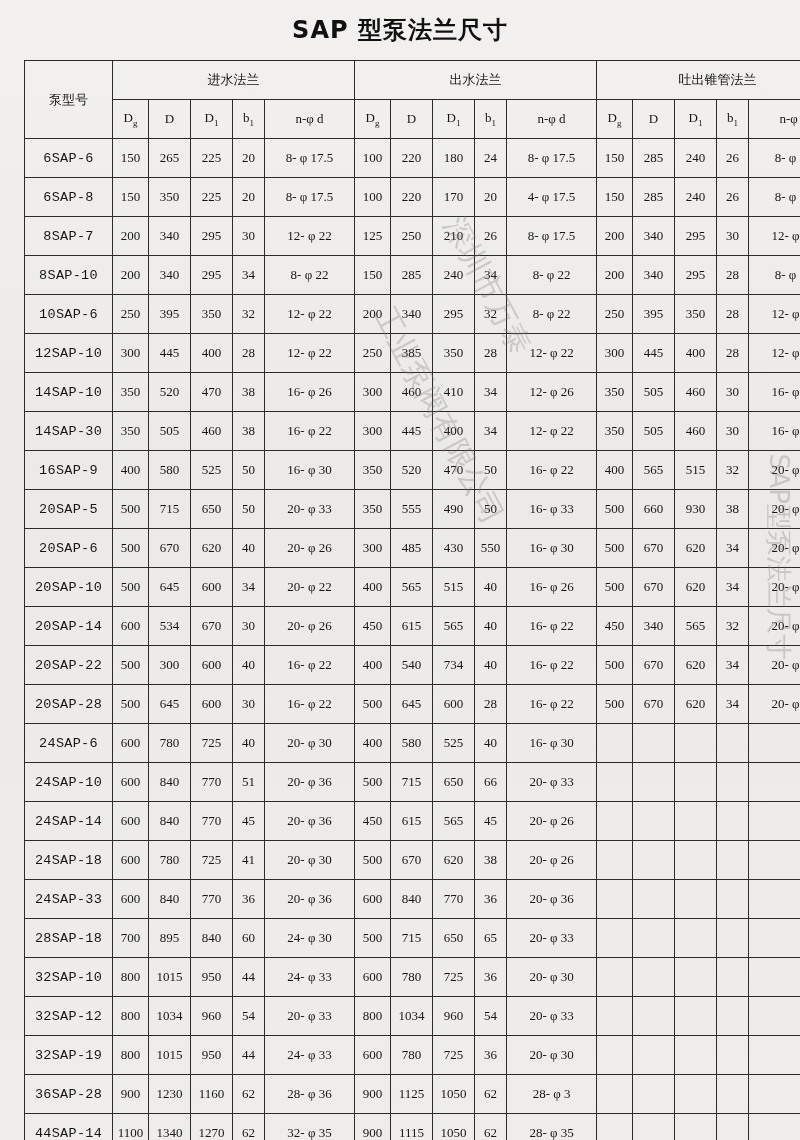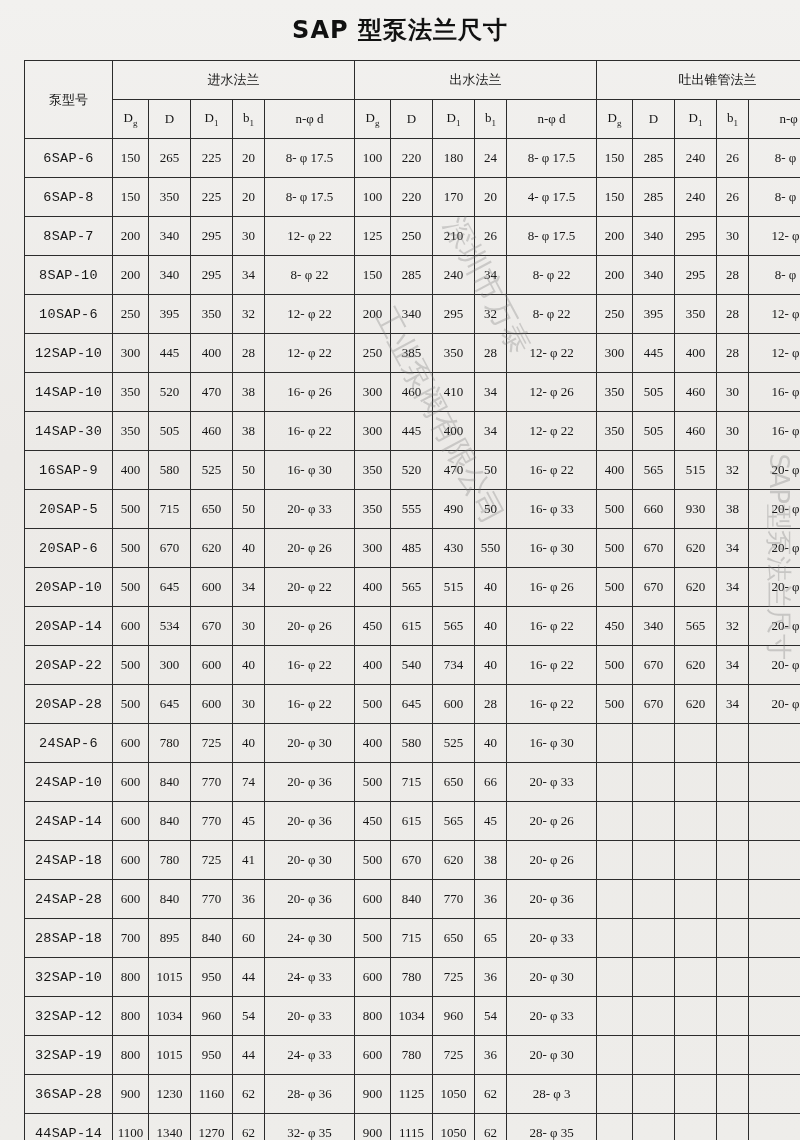--- a/index.html
+++ b/index.html
@@ -459,21 +459,21 @@
             <td class="empty"></td>
             <td class="empty"></td>
             <td class="empty"></td>
             <td class="empty"></td>
           </tr>
           <tr>
             <td class="model">24SAP-10</td>
             <td>600</td>
             <td>840</td>
             <td>770</td>
-            <td>74</td>
+            <td>51</td>
             <td>20- φ 36</td>
             <td>500</td>
             <td>715</td>
             <td>650</td>
             <td>66</td>
             <td>20- φ 33</td>
             <td class="empty"></td>
             <td class="empty"></td>
             <td class="empty"></td>
             <td class="empty"></td>
@@ -509,21 +509,21 @@
             <td>620</td>
             <td>38</td>
             <td>20- φ 26</td>
             <td class="empty"></td>
             <td class="empty"></td>
             <td class="empty"></td>
             <td class="empty"></td>
             <td class="empty"></td>
           </tr>
           <tr>
-            <td class="model">24SAP-28</td>
+            <td class="model">24SAP-33</td>
             <td>600</td>
             <td>840</td>
             <td>770</td>
             <td>36</td>
             <td>20- φ 36</td>
             <td>600</td>
             <td>840</td>
             <td>770</td>
             <td>36</td>
             <td>20- φ 36</td>

